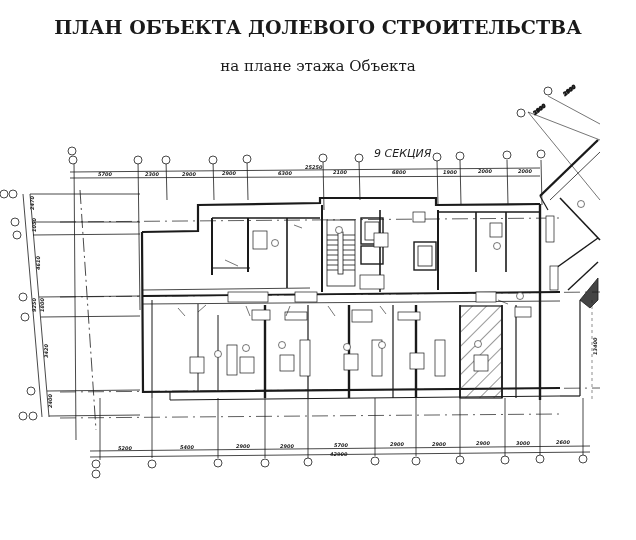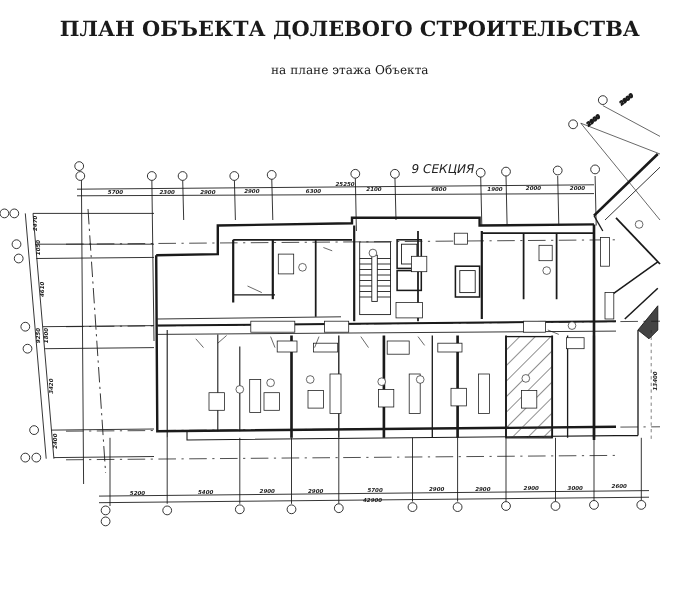--- a/index.html
+++ b/index.html
@@ -1,18 +1,18 @@
 <!DOCTYPE html>
 <html><head>
 <meta charset="utf-8">
 <style>
   html, body { margin: 0; padding: 0; background: #ffffff; }
   body { width: 636px; height: 540px; overflow: hidden; position: relative; font-family: "DejaVu Serif", serif; }
   .title { position: absolute; left: 0; width: 636px; top: 16px; text-align: center; font-family: "DejaVu Serif", serif; font-weight: bold; font-size: 19px; color: #1a1a1a; letter-spacing: 0px; }
-  .subtitle { position: absolute; left: 0; width: 636px; top: 57px; text-align: center; font-family: "DejaVu Serif", serif; font-size: 11px; color: #1a1a1a; }
+  .subtitle { position: absolute; left: 0; width: 636px; top: 57px; text-align: center; font-family: "DejaVu Serif", serif; font-size: 15px; color: #1a1a1a; }
   svg.plan { position: absolute; left: 0; top: 0; }
   .dim { font-family: "DejaVu Sans", sans-serif; font-size: 5px; fill: #222; font-style: italic; font-weight: bold; }
   .sec { font-family: "DejaVu Sans", sans-serif; font-size: 11px; fill: #222; font-style: italic; }
 </style>
 </head>
 <body>
 
 <div class="title">ПЛАН ОБЪЕКТА ДОЛЕВОГО СТРОИТЕЛЬСТВА</div>
 <div class="subtitle">на плане этажа Объекта</div>
 

